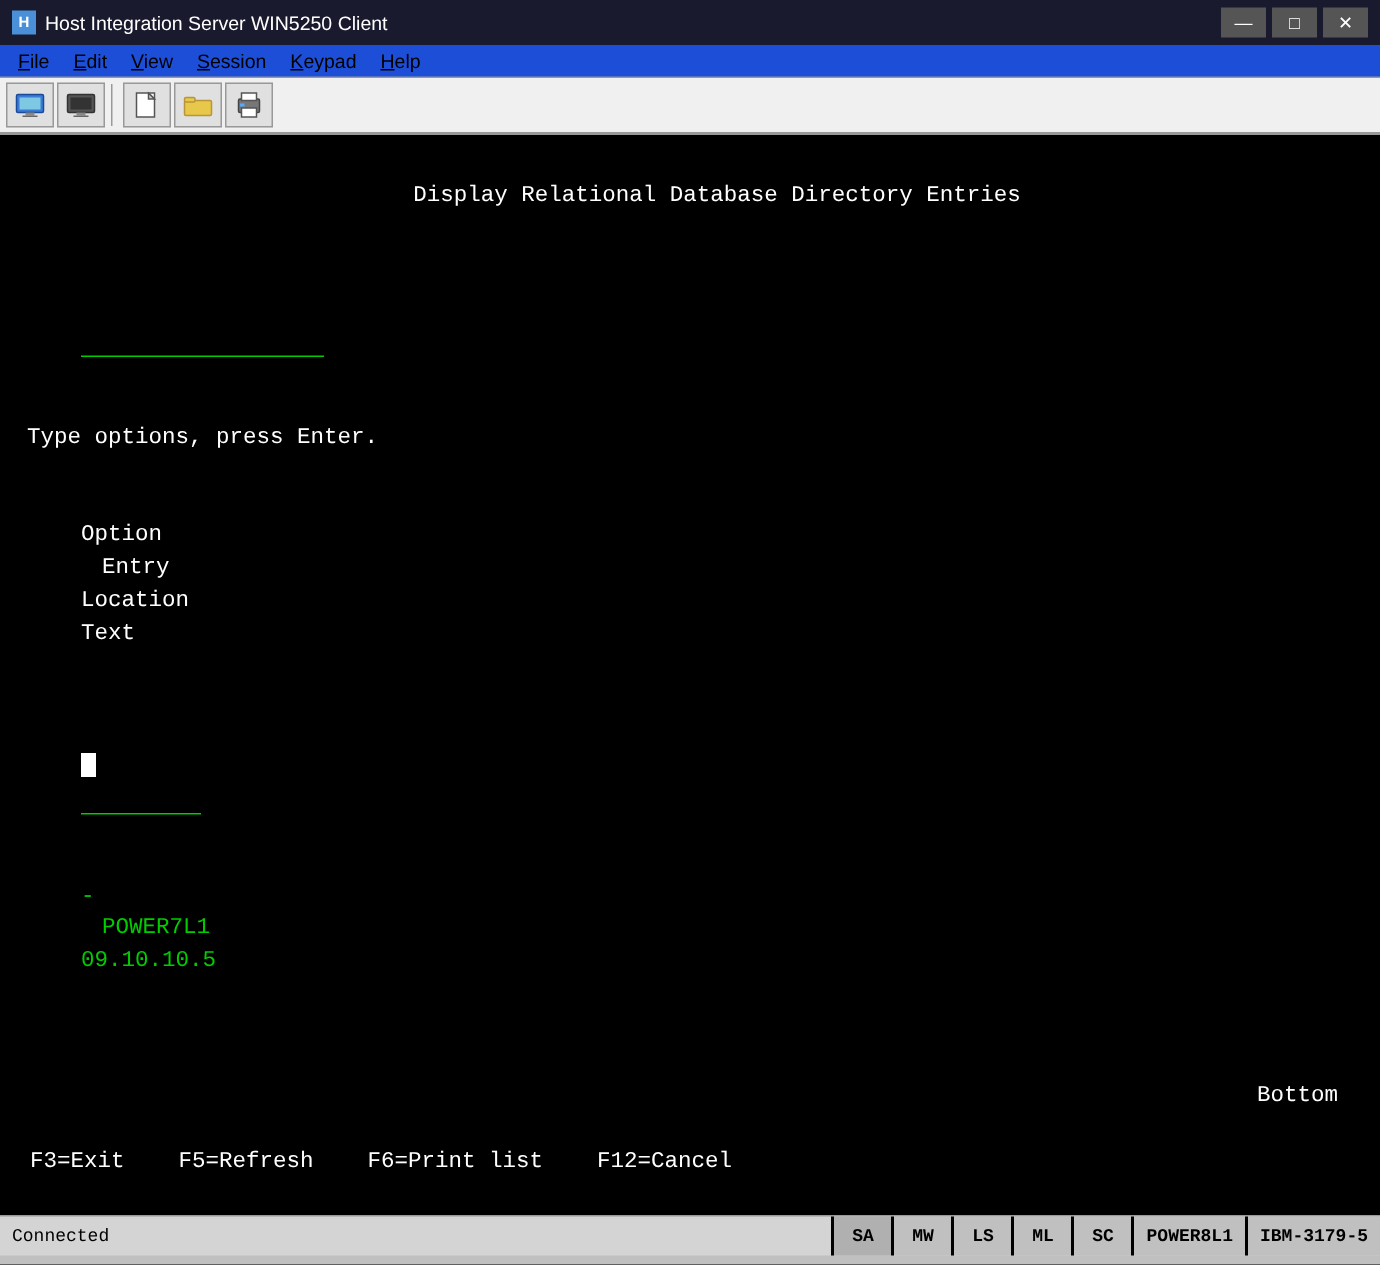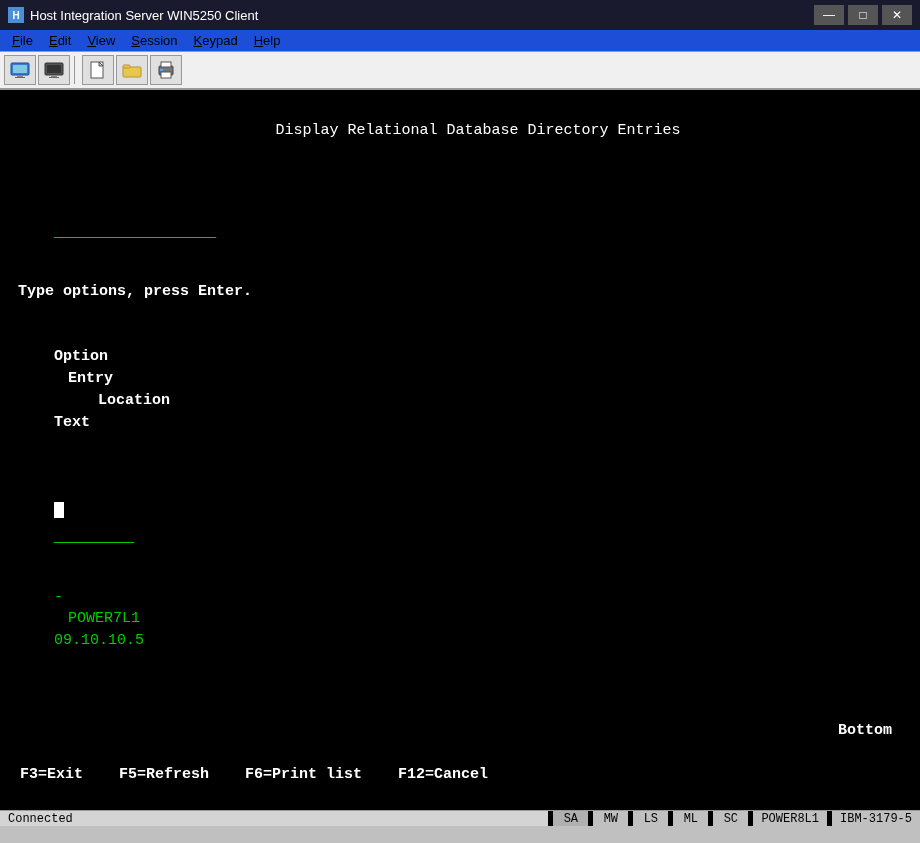--- a/index.html
+++ b/index.html
@@ -112,62 +112,63 @@
       padding: 8px 18px;
       overflow: hidden;
     }
 
     .terminal-line {
       line-height: 1.45;
       white-space: pre;
       color: #00cc00;
     }
 
-    .white-text { color: #ffffff; font-weight: bold; }
+    .white-text { color: #ffffff; }
     .green-text { color: #00cc00; }
     .underline-input {
       display: inline-block;
       border-bottom: 1px solid #00cc00;
       min-width: 140px;
       color: #00cc00;
     }
     .cursor-block {
       display: inline-block;
       width: 10px;
       height: 16px;
       background: #ffffff;
       vertical-align: text-bottom;
     }
 
     
     .status-bar {
       display: flex;
       align-items: center;
       background: #d4d4d4;
-      height: 16px;
+      height: 27px;
       border-top: 1px solid #999;
       font-size: 12px;
       font-family: 'Courier New', monospace;
     }
     .status-connected {
       flex: 1;
       padding: 0 8px;
       color: black;
     }
     .status-badge {
       padding: 0 8px;
       height: 100%;
       display: flex;
       align-items: center;
       background: #c0c0c0;
-      border-left: 5px solid #000000;
+      border-left: 2px solid #000000;
       font-size: 12px;
       color: black;
       min-width: 40px;
       justify-content: center;
+      font-weight: bold;
     }
     .status-badge.active {
       background: #b0b0b0;
     }
   </style>
 </head>
 <body>
 
 <div class="title-bar">
   <div class="title-bar-left">
@@ -248,21 +249,21 @@
   <div class="terminal-line">&nbsp;</div>
 
   <div class="terminal-line white-text">Type options, press Enter.</div>
 
   <div class="terminal-line">&nbsp;</div>
 
 
   <div class="terminal-line white-text">
     <span style="display:inline-block; width:40px;">Option</span>
     <span style="display:inline-block; width:180px; padding-left: 14px;">Entry</span>
-    <span style="display:inline-block; width:280px;margin-left:44px;">Location</span>
+    <span style="display:inline-block; width:280px;">Location</span>
     <span>Text</span>
   </div>
 
   <div class="terminal-line">
     <span style="display:inline-block; width:54px;"></span>
     <span class="cursor-block"></span>
     <span style="display:inline-block; width:80px; border-bottom: 1px solid #00cc00;">&nbsp;&nbsp;&nbsp;&nbsp;&nbsp;&nbsp;&nbsp;&nbsp;&nbsp;&nbsp;&nbsp;&nbsp;&nbsp;&nbsp;&nbsp;&nbsp;&nbsp;&nbsp;&nbsp;&nbsp;</span>
   </div>
 
   <div class="terminal-line">

